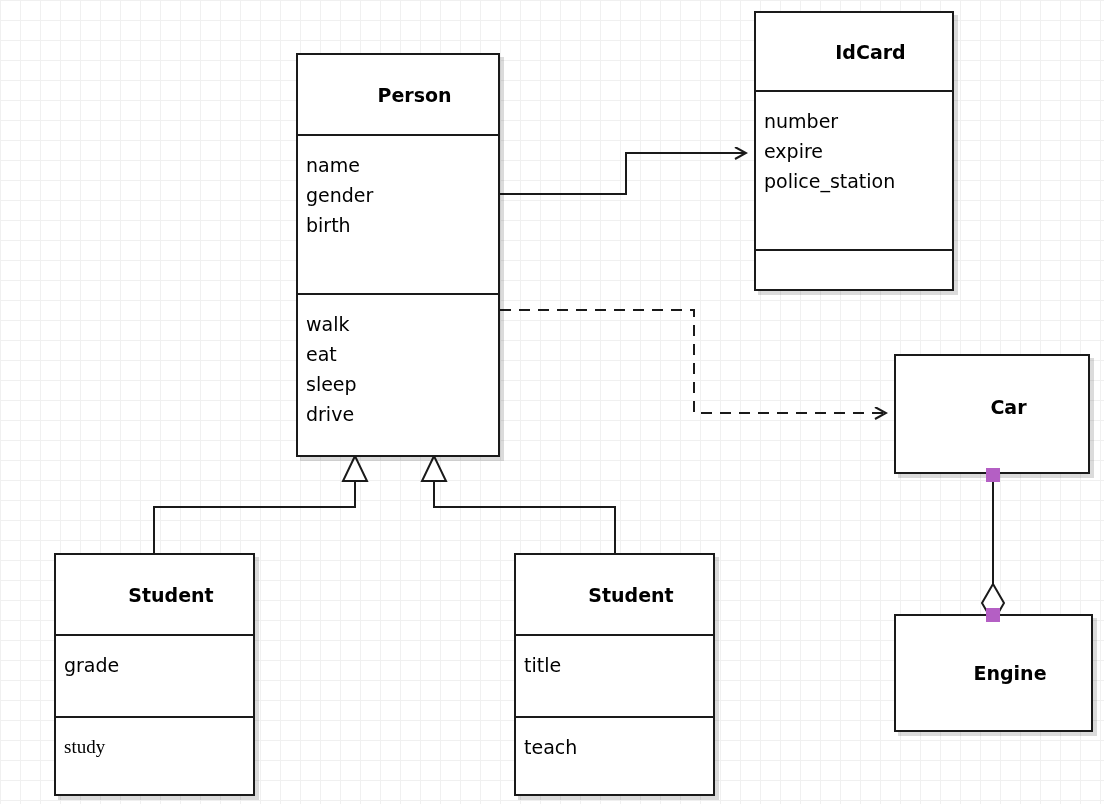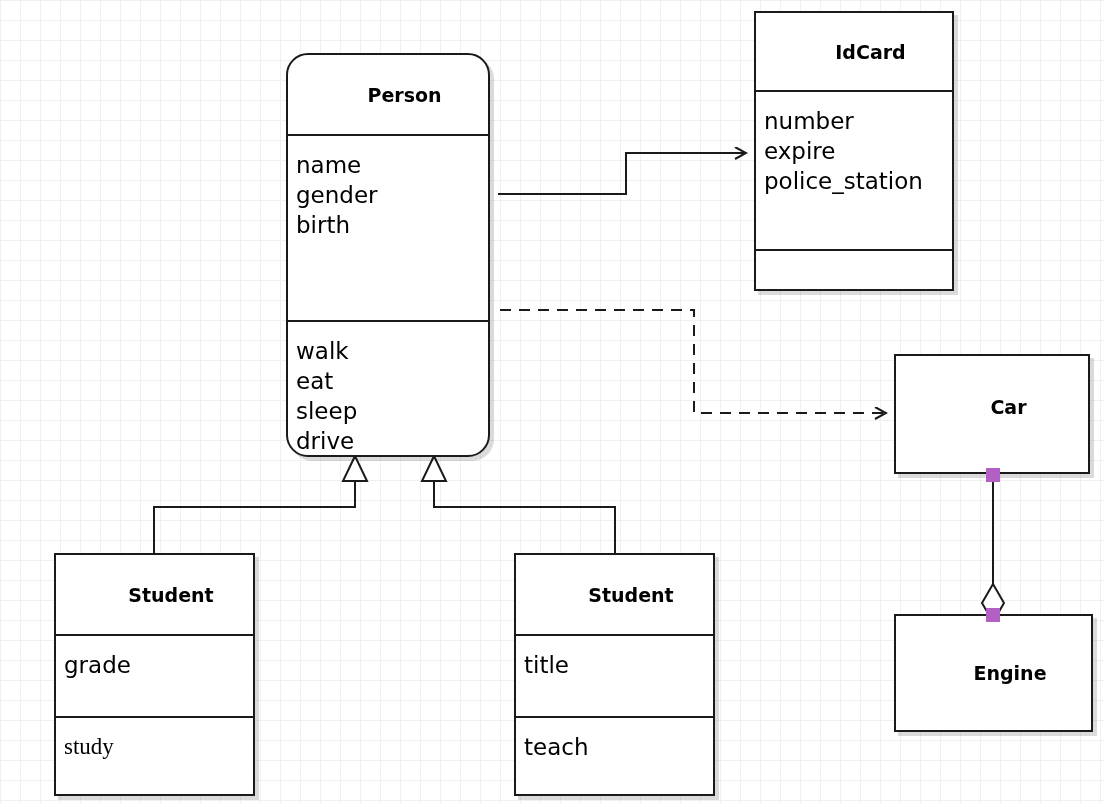--- a/index.html
+++ b/index.html
@@ -51,34 +51,34 @@
   }
   .cls-divider {
     width: 100%;
     height: 0;
     border-top: 2px solid #1a1a1a;
   }
   .cls-section {
     box-sizing: border-box;
     width: 100%;
     padding: 14px 0 0 8px;
-    font-size: 23px;
+    font-size: 19px;
     color: #000000;
     line-height: 30px;
   }
   .cls-section.empty {
     padding: 0;
   }
   .member {
     white-space: nowrap;
   }
   
-  #cls-person { left: 286px; top: 53px; width: 204px; height: 404px; border-radius: 22px; }
+  #cls-person { left: 296px; top: 53px; width: 204px; height: 404px; }
   #cls-person .cls-title { height: 79px; }
-  #cls-person .attrs { height: 184px; }
+  #cls-person .attrs { height: 157px; }
   #cls-person .ops { height: 163px; }
   
   #cls-idcard { left: 754px; top: 11px; width: 200px; height: 280px; }
   #cls-idcard .cls-title { height: 77px; }
   #cls-idcard .attrs { height: 157px; }
   #cls-idcard .ops { height: 42px; }
   
   #cls-car { left: 894px; top: 354px; width: 196px; height: 120px; }
   #cls-car .cls-title { height: 101px; }
   

